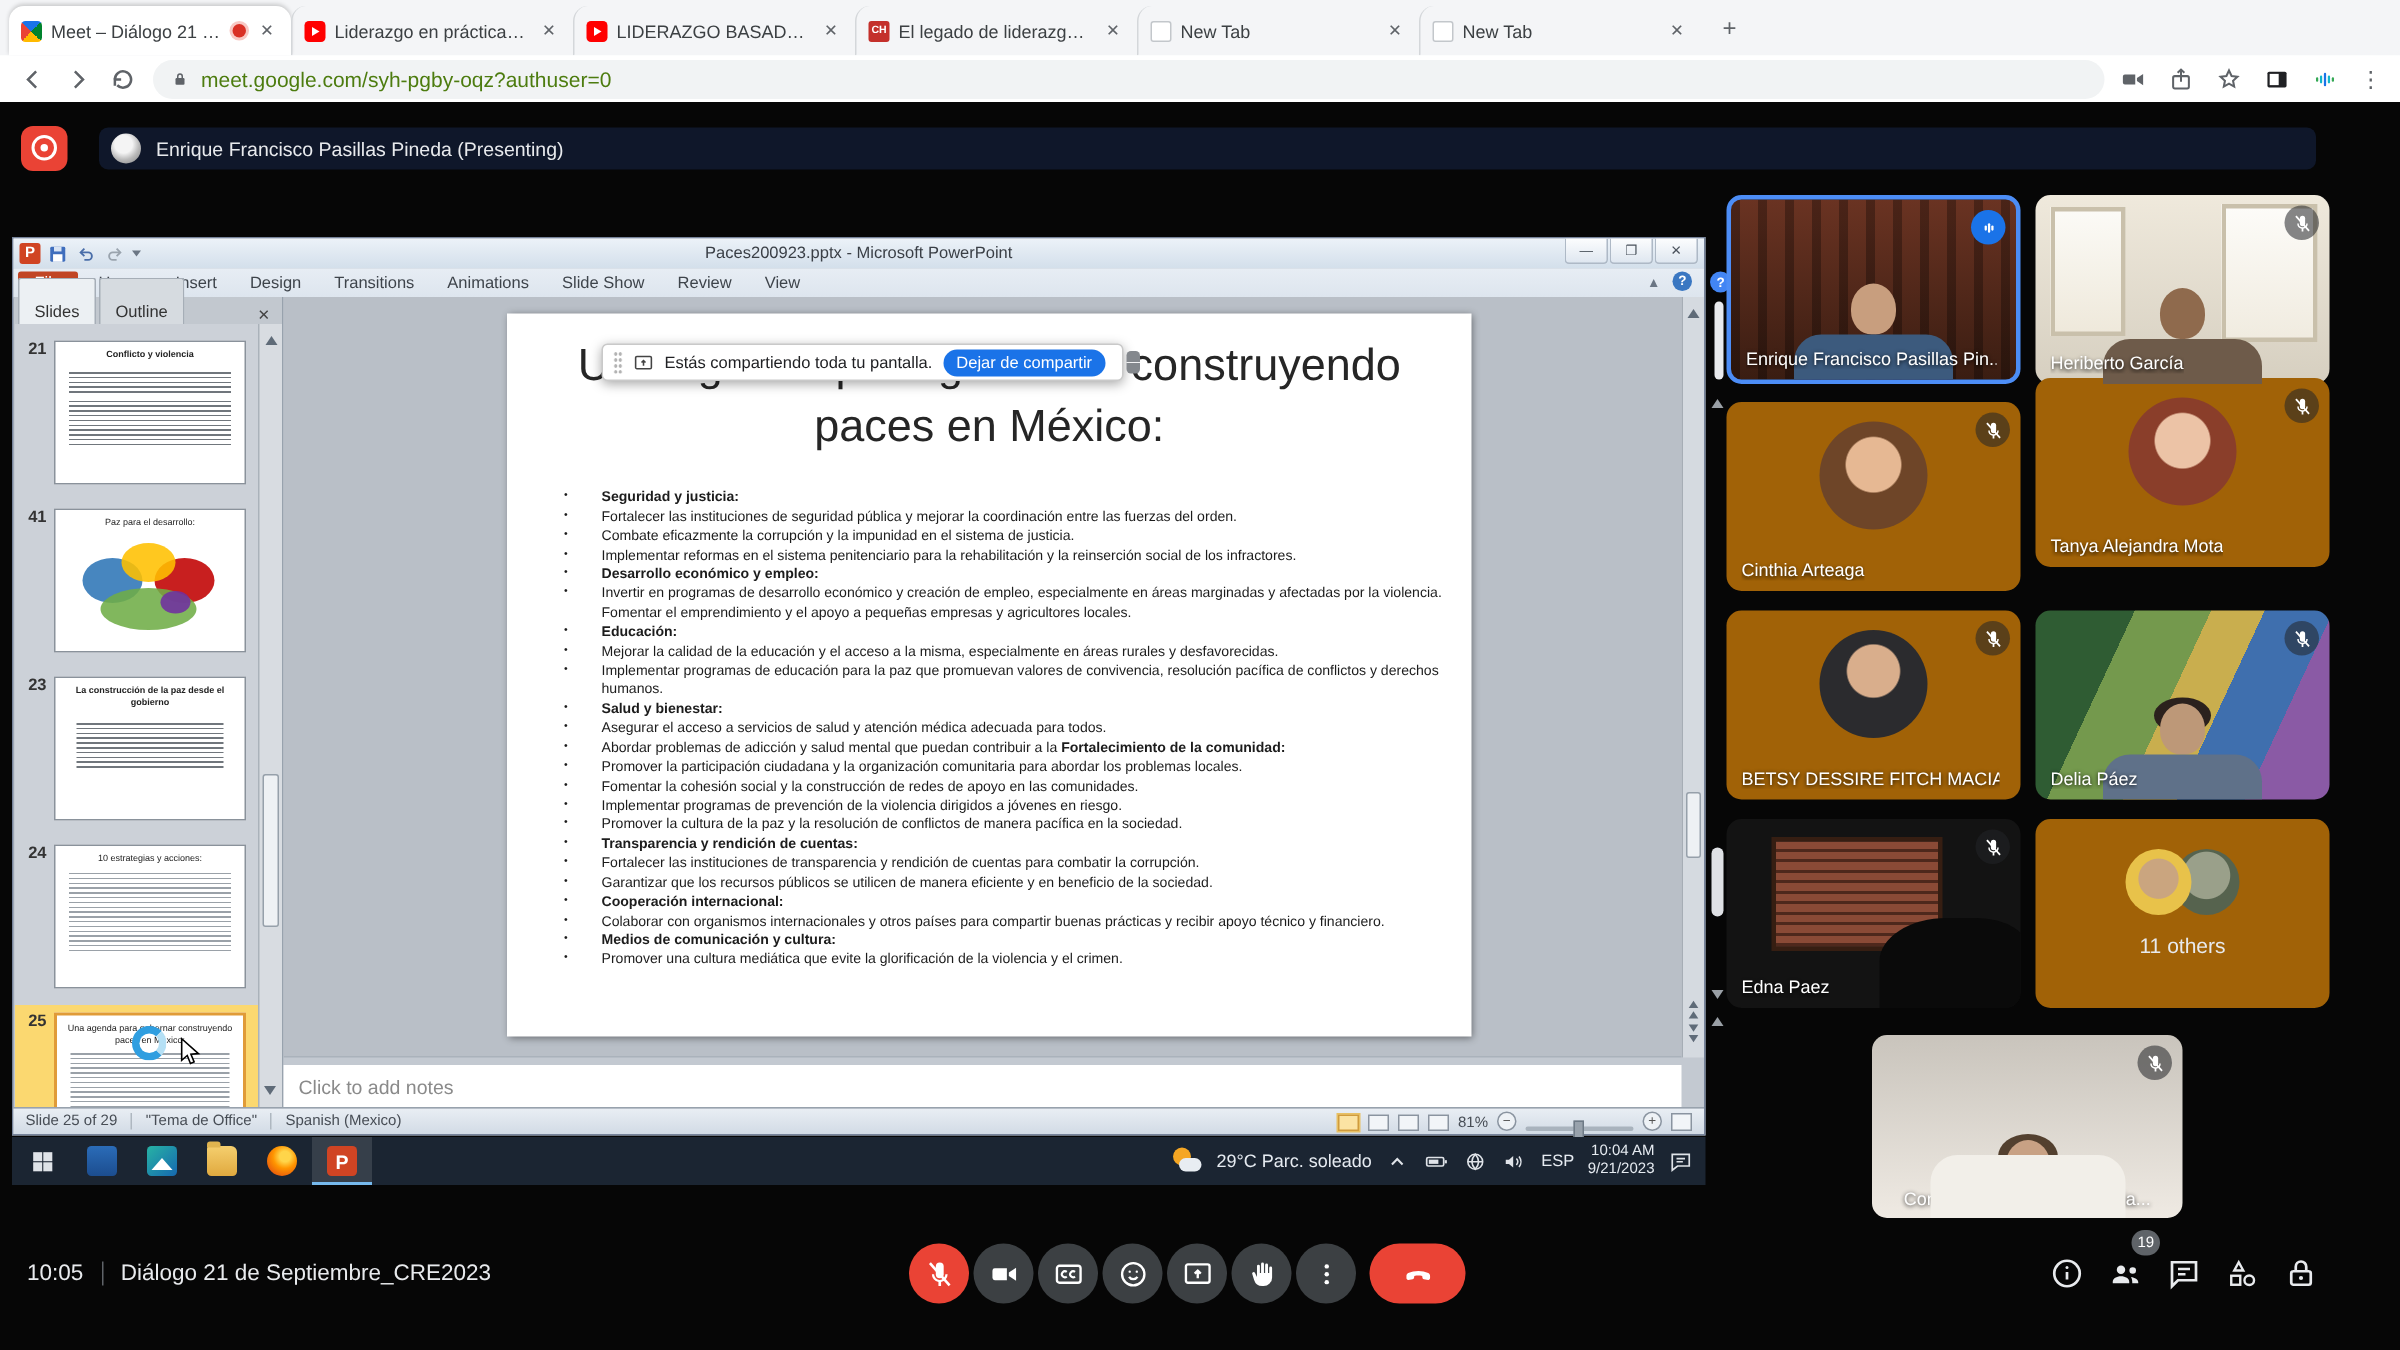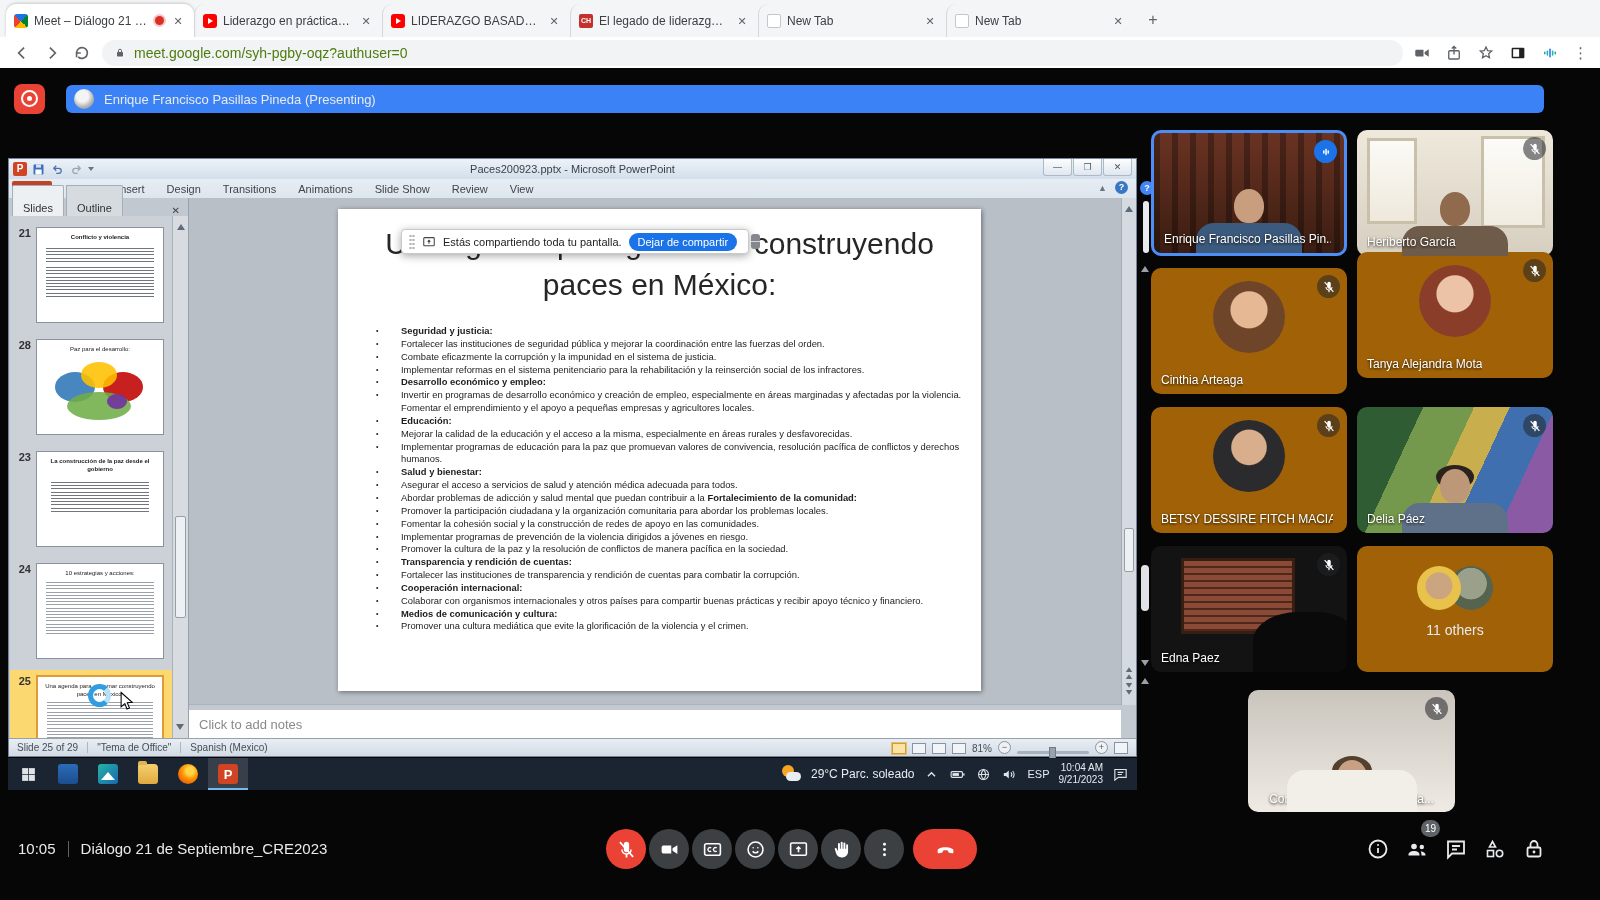--- a/index.html
+++ b/index.html
@@ -28,21 +28,21 @@
   .navic{width:20px;height:20px;flex:none;}
   .urlbar{flex:1;height:26px;background:#f1f3f4;border-radius:13px;display:flex;align-items:center;gap:8px;padding:0 12px;font-size:14px;color:#4d7c0f;min-width:0;}
   .tb-right{display:flex;align-items:center;gap:14px;flex:none;}
   .tb-right .navic{width:18px;height:18px;}
   .kebab{color:#5f6368;font-size:15px;letter-spacing:0;}
   
   .meetbg{position:absolute;left:0;top:68px;width:1600px;height:832px;background:#060606;}
   .recbig{left:14px;top:84px;width:31px;height:30px;border-radius:8px;background:#ea4335;}
   .recbig::before{content:"";position:absolute;left:7px;top:6px;width:13px;height:13px;border:2px solid #fff;border-radius:50%;}
   .recbig::after{content:"";position:absolute;left:13px;top:12px;width:5px;height:5px;background:#fff;border-radius:50%;}
-  .banner{left:66px;top:85px;width:1478px;height:28px;background:#3b82f6;border-radius:6px;display:flex;align-items:center;gap:10px;padding:0 8px;box-sizing:border-box;}
+  .banner{left:66px;top:85px;width:1478px;height:28px;background:#0f172a;border-radius:6px;display:flex;align-items:center;gap:10px;padding:0 8px;box-sizing:border-box;}
   .banner .bav{width:20px;height:20px;border-radius:50%;background:radial-gradient(circle at 42% 36%,#f4f4f4 0 34%,#b9b9b9 60%,#7e7e7e);flex:none;}
   .banner .btxt{color:#e8eaed;font-size:13px;}
   
   .ppt{left:8px;top:158px;width:1129px;height:599px;background:#c3c9d1;border:1px solid #76839a;box-sizing:border-box;}
   .ppt-title{position:absolute;left:0;top:0;right:0;height:20px;background:linear-gradient(#ecf2f8,#d3dfeb);display:flex;align-items:center;font-size:11px;color:#3a3f46;}
   .qa{display:flex;align-items:center;gap:4px;padding-left:4px;}
   .plogo{width:14px;height:14px;border-radius:2px;background:#d04423;color:#fff;font-size:10px;font-weight:bold;text-align:center;line-height:14px;}
   .qic{width:15px;height:15px;}
   .qcaret{width:0;height:0;border:3px solid transparent;border-top:4px solid #6b7684;margin-top:3px;}
   .wtitle{position:absolute;left:0;right:0;text-align:center;pointer-events:none;}
@@ -328,21 +328,21 @@
       <div class="thumbs" id="thumbs">
           <div class="thumbrow">
             <span class="tnum">21</span>
             <div class="tbox">
               <div class="ttitle bold">Conflicto  y violencia</div>
               <div class="stripes bold" style="height: 16px; margin-top: 6px;"></div>
               <div class="stripes bold" style="height: 30px; margin-top: 3px;"></div>
             </div>
           </div>
           <div class="thumbrow">
-            <span class="tnum">28</span>
+            <span class="tnum">41</span>
             <div class="tbox">
               <div class="ttitle">Paz para el desarrollo:</div>
               <div class="venn">
                 <span class="vc" style="left: 18px; top: 16px; width: 40px; height: 30px; background: rgb(46, 117, 182);"></span>
                 <span class="vc" style="left: 66px; top: 16px; width: 40px; height: 30px; background: rgb(192, 0, 0);"></span>
                 <span class="vc" style="left: 44px; top: 6px; width: 36px; height: 26px; background: rgb(255, 192, 0);"></span>
                 <span class="vc" style="left: 30px; top: 36px; width: 64px; height: 28px; background: rgb(112, 173, 71);"></span>
                 <span class="vc" style="left: 70px; top: 38px; width: 20px; height: 15px; background: rgb(112, 48, 160);"></span>
               </div>
             </div>
@@ -444,20 +444,24 @@
               <span class="bdot">•</span>
               <p><span>Promover la cultura de la paz y la resolución de conflictos de manera pacífica en la sociedad.</span></p>
             </div>
             <div class="brow">
               <span class="bdot">•</span>
               <p><span class="b">Transparencia y rendición de cuentas:</span></p>
             </div>
             <div class="brow">
               <span class="bdot">•</span>
               <p><span>Fortalecer las instituciones de transparencia y rendición de cuentas para combatir la corrupción.</span></p>
+            </div>
+            <div class="brow">
+              <span class="bdot">•</span>
+              <p><span>Garantizar que los recursos públicos se utilicen de manera eficiente y en beneficio de la sociedad.</span></p>
             </div>
             <div class="brow">
               <span class="bdot">•</span>
               <p><span class="b">Cooperación internacional:</span></p>
             </div>
             <div class="brow">
               <span class="bdot">•</span>
               <p><span>Colaborar con organismos internacionales y otros países para compartir buenas prácticas y recibir apoyo técnico y financiero.</span></p>
             </div>
             <div class="brow">

